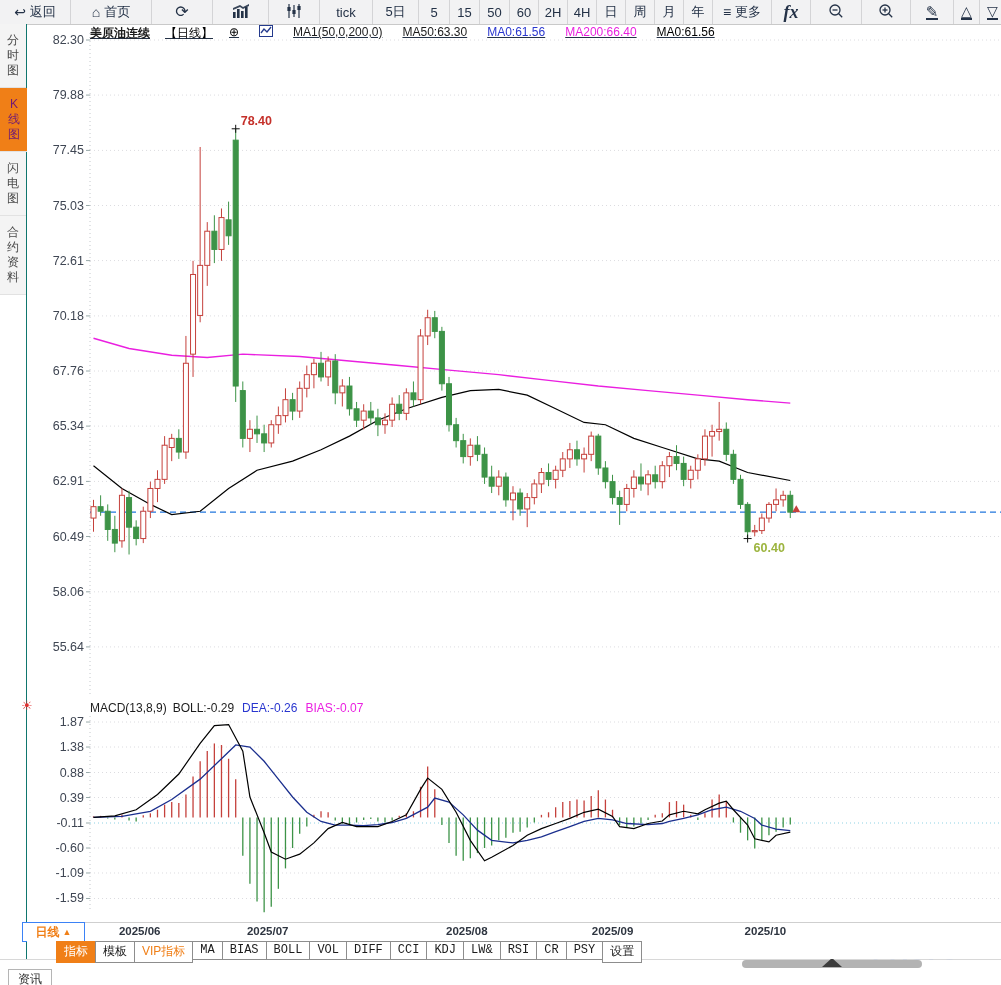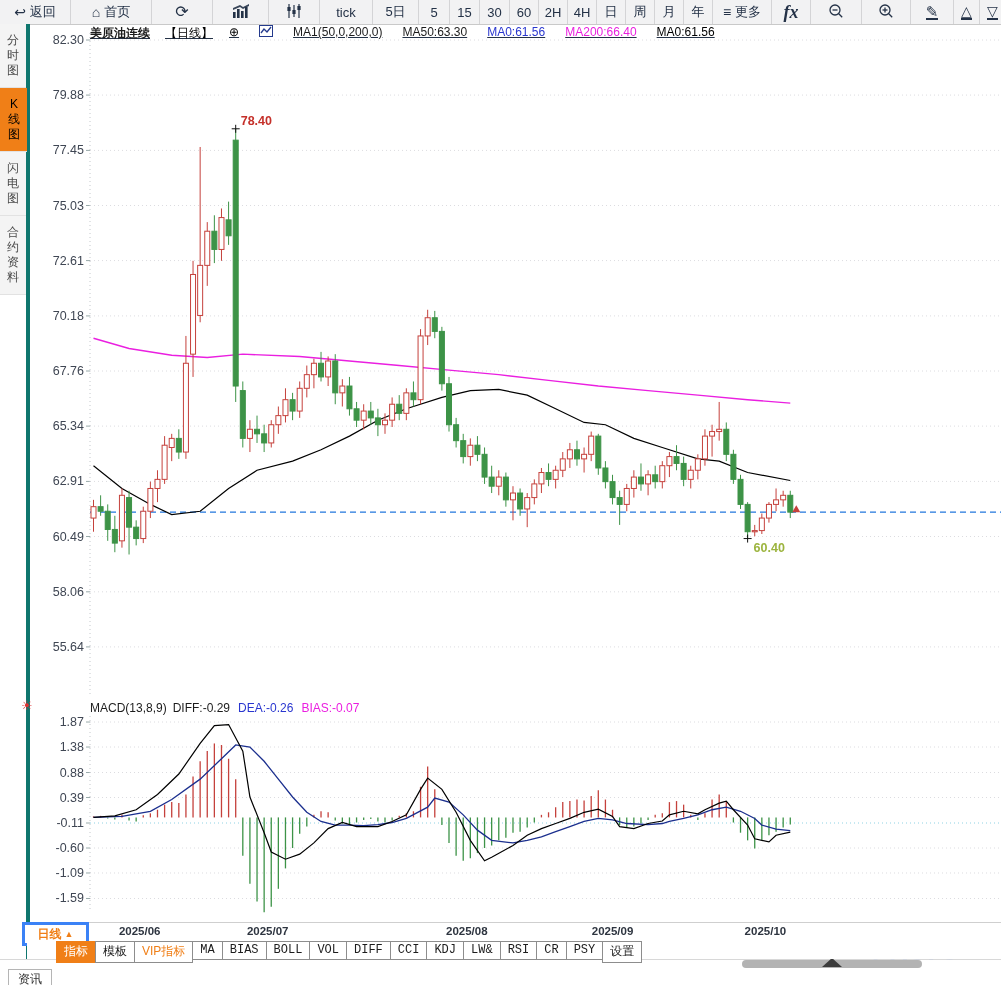--- a/index.html
+++ b/index.html
@@ -8,37 +8,37 @@
   
   .toolbar{position:absolute;left:0;top:0;width:1001px;height:24px;background:#f2f2f3;
            border-bottom:1px solid #c9c9c9;display:flex;align-items:stretch;overflow:hidden;}
   .tb{display:flex;align-items:center;justify-content:center;gap:4px;border-right:1px solid #d4d4d6;
       font-size:13px;color:#243247;white-space:nowrap;flex:none;cursor:default;}
   .tbi{font-size:14px;line-height:1;color:#243247;}
   .fx{font-style:italic;font-weight:bold;font-family:"Liberation Serif",serif;font-size:18px;}
   .under{border-bottom:2px solid #243247;padding-bottom:0px;line-height:13px;}
   
   .sidebar{position:absolute;left:0;top:24px;width:26px;height:944px;background:#fff;
-           border-right:4px solid #0f766e;}
+           border-right:1px solid #0f766e;}
   .side-item{width:12px;padding:9px 7px;text-align:center;font-size:12px;line-height:15px;
              color:#4a4a4a;word-break:break-all;border-bottom:1px solid #e2e2e2;background:#f4f4f4;}
   .side-item.active{background:#f linear;} 
-  .side-item.active{background:#f07f17;color:#000000;padding-left:8px;}
+  .side-item.active{background:#f07f17;color:#701a75;padding-left:8px;}
   .sun-icon{position:absolute;left:21px;top:698px;font-size:13px;color:#e03030;}
   
   .chart-header{position:absolute;left:90px;top:25px;height:15px;display:flex;gap:20px;
                 align-items:flex-start;font-size:12px;white-space:nowrap;text-decoration:underline;}
   .macd-header{position:absolute;left:90px;top:700px;height:15px;display:flex;gap:8px;
                align-items:center;font-size:12px;white-space:nowrap;}
   .c-black{color:#1c1c1c;} .c-orange{color:#000000;} .c-blue{color:#2936cf;} .c-magenta{color:#ea1fe0;}
   .mini-chart-icon{display:inline-block;}
   
   .date-strip{position:absolute;left:27px;top:922px;width:974px;height:19px;background:#fff;
               border-top:1px solid #cfcfcf;}
-  .period-box{position:absolute;left:22px;top:922px;width:61px;height:18px;border:3px solid #3b82f6;
+  .period-box{position:absolute;left:22px;top:922px;width:61px;height:18px;border:1px solid #3b82f6;
               background:#fff;display:flex;align-items:center;justify-content:center;gap:3px;
               font-size:12px;font-weight:bold;color:#f07f17;}
   .period-box .arrow{font-size:9px;}
   .tab-row{position:absolute;left:27px;top:941px;width:974px;height:18px;background:#fff;
            display:flex;align-items:flex-start;padding-left:30px;box-sizing:border-box;}
   .tab{border:1px solid #8d8d8d;margin-left:-1px;padding:1px 7px 2px 7px;font-size:12px;
        color:#1c1c1c;background:#fff;font-family:"Liberation Mono",monospace;white-space:nowrap;}
   .tab.cjk{font-family:"Liberation Sans",sans-serif;}
   .tab.active{background:#f07f17;color:#fff;border-color:#f07f17;}
   .tab.vip{color:#f07f17;}
@@ -102,21 +102,21 @@
   <div class="tb" style="width:45px">
     <span>5日</span>
   </div>
   <div class="tb" style="width:30px">
     <span>5</span>
   </div>
   <div class="tb" style="width:29px">
     <span>15</span>
   </div>
   <div class="tb" style="width:29px">
-    <span>30</span>
+    <span>50</span>
   </div>
   <div class="tb" style="width:28px">
     <span>60</span>
   </div>
   <div class="tb" style="width:28px">
     <span>2H</span>
   </div>
   <div class="tb" style="width:28px">
     <span>4H</span>
   </div>
@@ -184,21 +184,21 @@
       </svg></span>
   <span class="c-black">MA1(50,0,200,0)</span>
   <span class="c-black">MA50:63.30</span>
   <span class="c-blue">MA0:61.56</span>
   <span class="c-magenta">MA200:66.40</span>
   <span class="c-orange">MA0:61.56</span>
 </div>
 
 <div class="macd-header">
   <span class="c-black">MACD(13,8,9)</span>
-  <span class="c-black" style="margin-left:-2px">DIFF:-0.29</span>
+  <span class="c-black" style="margin-left:-2px">BOLL:-0.29</span>
   <span class="c-blue">DEA:-0.26</span>
   <span class="c-magenta">BIAS:-0.07</span>
 </div>
 
 <div class="date-strip"></div>
 <div class="scroll-strip"></div>
 <div class="scroll-bar"></div>
 <div class="scroll-tri"></div>
 <div class="footer-row"></div>
 

